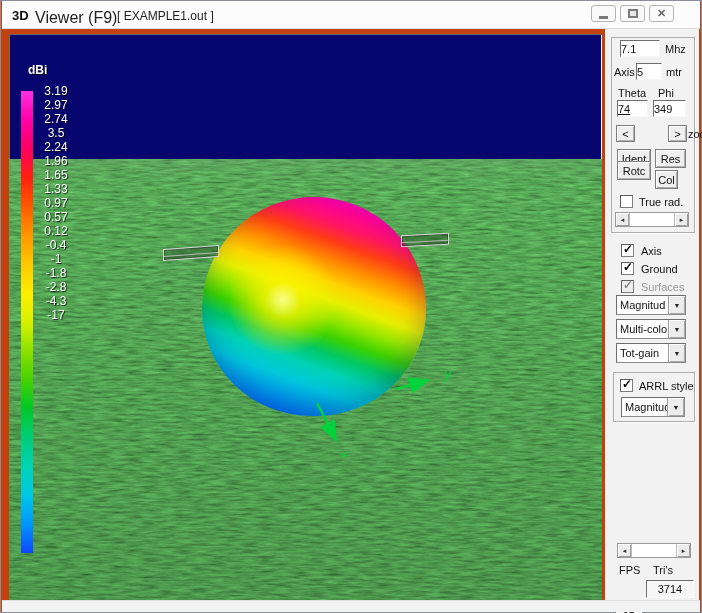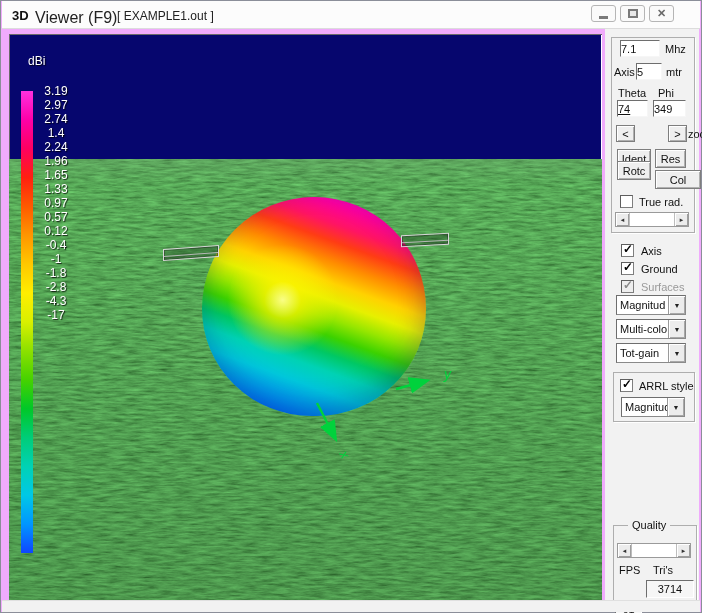--- a/index.html
+++ b/index.html
@@ -1,18 +1,18 @@
 <!DOCTYPE html>
 <html><head>
 <meta charset="utf-8">
 <style>
   * { margin:0; padding:0; box-sizing:border-box; }
   html,body { width:702px; height:613px; overflow:hidden; background:#e8e8e8;
               font-family:"Liberation Sans", sans-serif; }
-  .window { position:absolute; inset:0; border:1px solid #8b8e99; background:#f0abfc; }
+  .window { position:absolute; inset:0; border:1px solid #8b8e99; background:#c2410c; }
 
   
   .titlebar { position:absolute; left:1px; right:1px; top:0; height:28px; background:#fcfcfc;
               border-bottom:1px solid #dcdcdc; }
   .t-app  { position:absolute; left:10px; top:7px; font-size:13px; font-weight:bold; color:#111; }
   .t-name { position:absolute; left:33px; top:8px; font-size:16px; color:#222; }
   .t-file { position:absolute; left:115px; top:8px; font-size:12px; color:#222; }
   .winbtns { position:absolute; left:589px; top:4px; display:flex; gap:4px; }
   .wbtn { width:25px; height:17px; background:#fafafa; border:1px solid #b5b5b5; border-radius:3px;
           display:flex; align-items:center; justify-content:center; }
@@ -40,22 +40,22 @@
 
   .wire { position:absolute; border:1px solid #d8d8d8; background:rgba(12,34,12,.30);
           box-shadow:inset 0 0 0 1px rgba(40,40,40,.45); }
   .wire-inner { position:absolute; left:0; right:0; top:55%; border-top:1px solid #b8b8b8; }
   .wire-left  { left:154px; top:213px; width:56px; height:12px; transform:skewY(-4deg); }
   .wire-right { left:392px; top:200px; width:48px; height:12px; transform:skewY(-3deg); }
 
   .axes-svg { position:absolute; left:0; top:0; }
 
   
-  .dbi-label { position:absolute; left:19px; top:20px; color:#fff; font-size:12px;
-               text-shadow:1px 1px 1px rgba(0,0,0,.8); }
+  .dbi-label { position:absolute; left:19px; top:29px; color:#fff; font-size:12px;
+               text-shadow:1px 1px 1px rgba(0,0,0,.8);font-weight:bold; }
   .scale-bar { position:absolute; left:12px; top:57px; width:12px; height:462px;
      background:linear-gradient(180deg,
        #ff30e0 0%, #ff00a8 6.25%, #ff0060 12.5%, #ff2010 18.75%, #ff5a00 25%,
        #ff9600 31.25%, #ffc800 37.5%, #ffee00 43.75%, #d8f000 50%, #8ce000 56.25%,
        #46d200 62.5%, #00c828 68.75%, #00cd78 75%, #00d2b4 81.25%, #00c8e6 87.5%,
        #0096ff 93.75%, #0f46ff 100%); }
   .scale-labels { position:absolute; left:28px; top:50px; width:38px; height:470px;
      display:flex; flex-direction:column; justify-content:flex-start; }
   .scale-label { color:#fff; font-size:12px; text-align:center; line-height:14px;
      text-shadow:1px 1px 1px rgba(0,0,0,.8); }
@@ -155,21 +155,21 @@
       <text x="435" y="345" fill="#00d23c" font-size="14" font-style="italic">y</text>
       <text x="333" y="425" fill="#00d23c" font-size="13" font-style="italic" transform="rotate(62 336 420)">x</text>
     </svg>
 
     <div class="dbi-label">dBi</div>
     <div class="scale-bar"></div>
     <div class="scale-labels">
         <div class="scale-label">3.19</div>
         <div class="scale-label">2.97</div>
         <div class="scale-label">2.74</div>
-        <div class="scale-label">1.4</div>
+        <div class="scale-label">3.5</div>
         <div class="scale-label">2.24</div>
         <div class="scale-label">1.96</div>
         <div class="scale-label">1.65</div>
         <div class="scale-label">1.33</div>
         <div class="scale-label">0.97</div>
         <div class="scale-label">0.57</div>
         <div class="scale-label">0.12</div>
         <div class="scale-label">-0.4</div>
         <div class="scale-label">-1</div>
         <div class="scale-label">-1.8</div>
@@ -194,21 +194,21 @@
     <input class="tin" style="left: 12px; top: 71px; width: 31px; height: 17px; text-decoration: underline;" value="74">
     <input class="tin" style="left: 48px; top: 71px; width: 33px; height: 17px;" value="349">
 
     <button class="btn" style="left:11px; top:96px; width:19px; height:17px;">&lt;</button>
     <span class="lbl" style="left:35px; top:99px;margin-left:48px;">zoom</span>
     <button class="btn" style="left:63px; top:96px; width:19px; height:17px;">&gt;</button>
 
     <button class="btn" style="left:12px; top:120px; width:34px; height:19px;">Ident</button>
     <button class="btn" style="left:50px; top:120px; width:31px; height:19px;">Res</button>
     <button class="btn" style="left:12px; top:132px; width:34px; height:19px;">Rotc</button>
-    <button class="btn" style="left:50px; top:141px; width:46px; height:19px;">Col</button>
+    <button class="btn" style="left:50px; top:141px; width:23px; height:19px;">Col</button>
 
     <div class="cb" style="left:15px; top:166px;"></div>
     <span class="lbl" style="left:34px; top:167px;">True rad.</span>
 
     <div class="sb" style="left:10px; top:183px; width:74px;">
       <div class="ar">◄</div>
       <div class="thumb"></div>
       <div class="ar">►</div>
     </div>
 
@@ -241,23 +241,20 @@
     <div class="groupbox" style="left:8px; top:343px; width:82px; height:50px;"></div>
     <div class="cb" style="left:15px; top:350px;">
         <span class="check">✓</span>
       </div>
     <span class="lbl" style="left:34px; top:351px;">ARRL style</span>
     <div class="dd" style="left:16px; top:368px; width:64px;">
       <span class="dd-text">Magnitud</span>
       <span class="dd-btn">▼</span>
     </div>
 
-    <div class="groupbox" style="left:8px; top:496px; width:84px; height:77px;">
-      <span class="group-title">Quality</span>
-    </div>
     <div class="sb" style="left:12px; top:514px; width:74px;">
       <div class="ar">◄</div>
       <div class="thumb"></div>
       <div class="ar">►</div>
     </div>
     <span class="lbl" style="left:14px; top:535px;">FPS</span>
     <span class="lbl" style="left:48px; top:535px;">Tri's</span>
     <div class="vbox" style="left:10px; top:551px; width:27px; height:18px; line-height:16px;margin-top:20px;">61</div>
     <div class="vbox" style="left:41px; top:551px; width:48px; height:18px; line-height:16px;">3714</div>
   </div>

